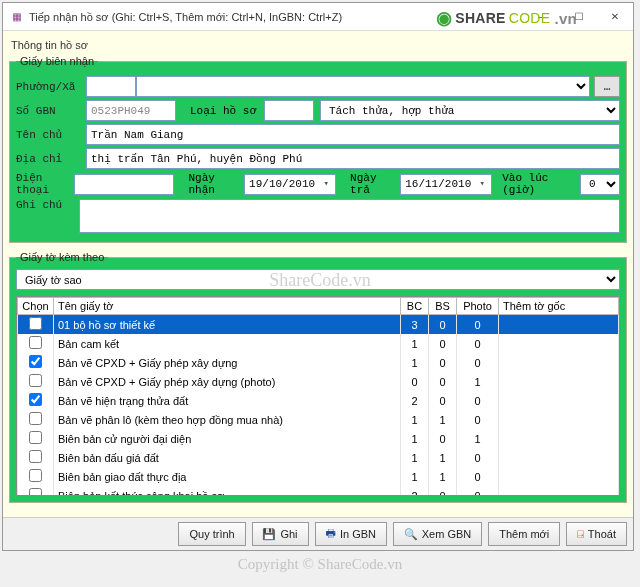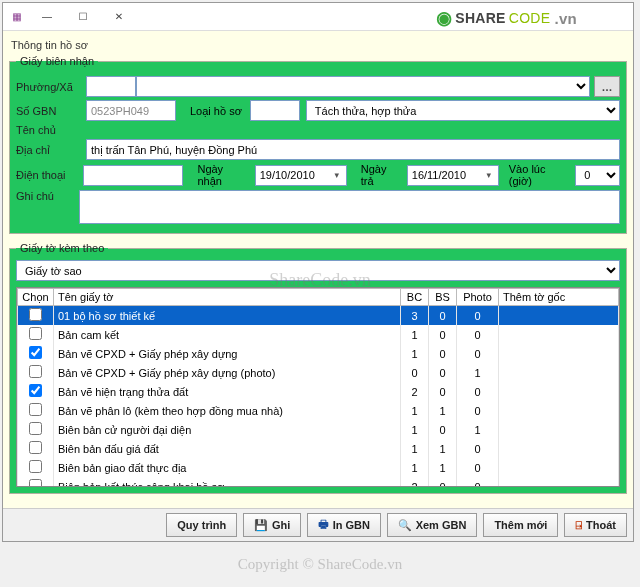--- a/index.html
+++ b/index.html
@@ -69,21 +69,21 @@
     background: #22c55e;
   }
   fieldset.group > legend {
     padding: 0 4px;
     color: #222;
   }
   .section-label {
     color:#333;
     margin: 2px 0 4px 2px;
   }
-  .row { display: flex; align-items: center; margin: 3px 0; }
+  .row { display: flex; align-items: center; margin: 3px 0; font-family: Liberation Mono, monospace; }
   .row .lbl { width: 70px; color: #222; }
   .txt, select.combo, .numbox {
     background: #fff;
     border: 1px solid #7a9cc6;
     height: 21px;
     padding: 2px 4px;
     font: inherit;
   }
   .txt.ro { background:#fff; color:#888; }
   .combo { padding-right: 14px; }
@@ -126,21 +126,20 @@
   }
   table.papers th.c, table.papers td.c { text-align:center; }
   table.papers tbody tr.sel td { background:#0a63c9; color:#fff; }
   table.papers input[type=checkbox]{ margin:0; width:13px; height:13px; }
   .papers-scroll { position:absolute; inset:0; overflow-y:scroll; }
   .bottom-bar {
     background:#f0f0f0;
     padding:4px 6px;
     display:flex; justify-content:flex-end; gap:6px;
     border-top:1px solid #ccc;
-    font-weight:bold;
   }
   .btn {
     background: linear-gradient(#fdfdfd,#e6e6e6);
     border:1px solid #999;
     height:24px; padding:0 10px;
     display:flex; align-items:center; gap:4px;
     font:inherit; color:#222;
   }
   .btn .ic { font-size:11px; }
   .watermark {
@@ -159,20 +158,21 @@
     pointer-events:none; z-index:60;
     user-select:none;
   }
 </style>
 </head>
 <body>
 
 <div class="window">
   <div class="titlebar">
     <span class="app-icon">▦</span>
+    <span class="title">Tiếp nhận hồ sơ (Ghi: Ctrl+S, Thêm mới: Ctrl+N, InGBN: Ctrl+Z)</span>
     <div class="winbtns">
       <div class="winbtn">—</div>
       <div class="winbtn">☐</div>
       <div class="winbtn">✕</div>
     </div>
   </div>
 
   <div class="share-logo">
     <span class="g">◉</span>
     <span>SHARE</span>
@@ -198,20 +198,21 @@
         <input class="txt ro" style="width: 90px;" readonly="" value="0523PH049">
         <span style="margin:0 8px 0 14px">Loại hồ sơ</span>
         <input class="txt" style="width: 50px;" value="">
         <select class="combo flex1" style="margin-left:6px">
           <option>Tách thửa, hợp thửa</option>
         </select>
       </div>
 
       <div class="row">
         <span class="lbl">Tên chủ</span>
+        <input class="txt flex1" value="Trần Nam Giang" style="">
       </div>
 
       <div class="row">
         <span class="lbl">Địa chỉ</span>
         <input class="txt flex1" value="thị trấn Tân Phú, huyện Đồng Phú" style="">
       </div>
 
       <div class="row">
         <span class="lbl">Điện thoại</span>
         <input class="txt" style="width: 100px;" value="">

